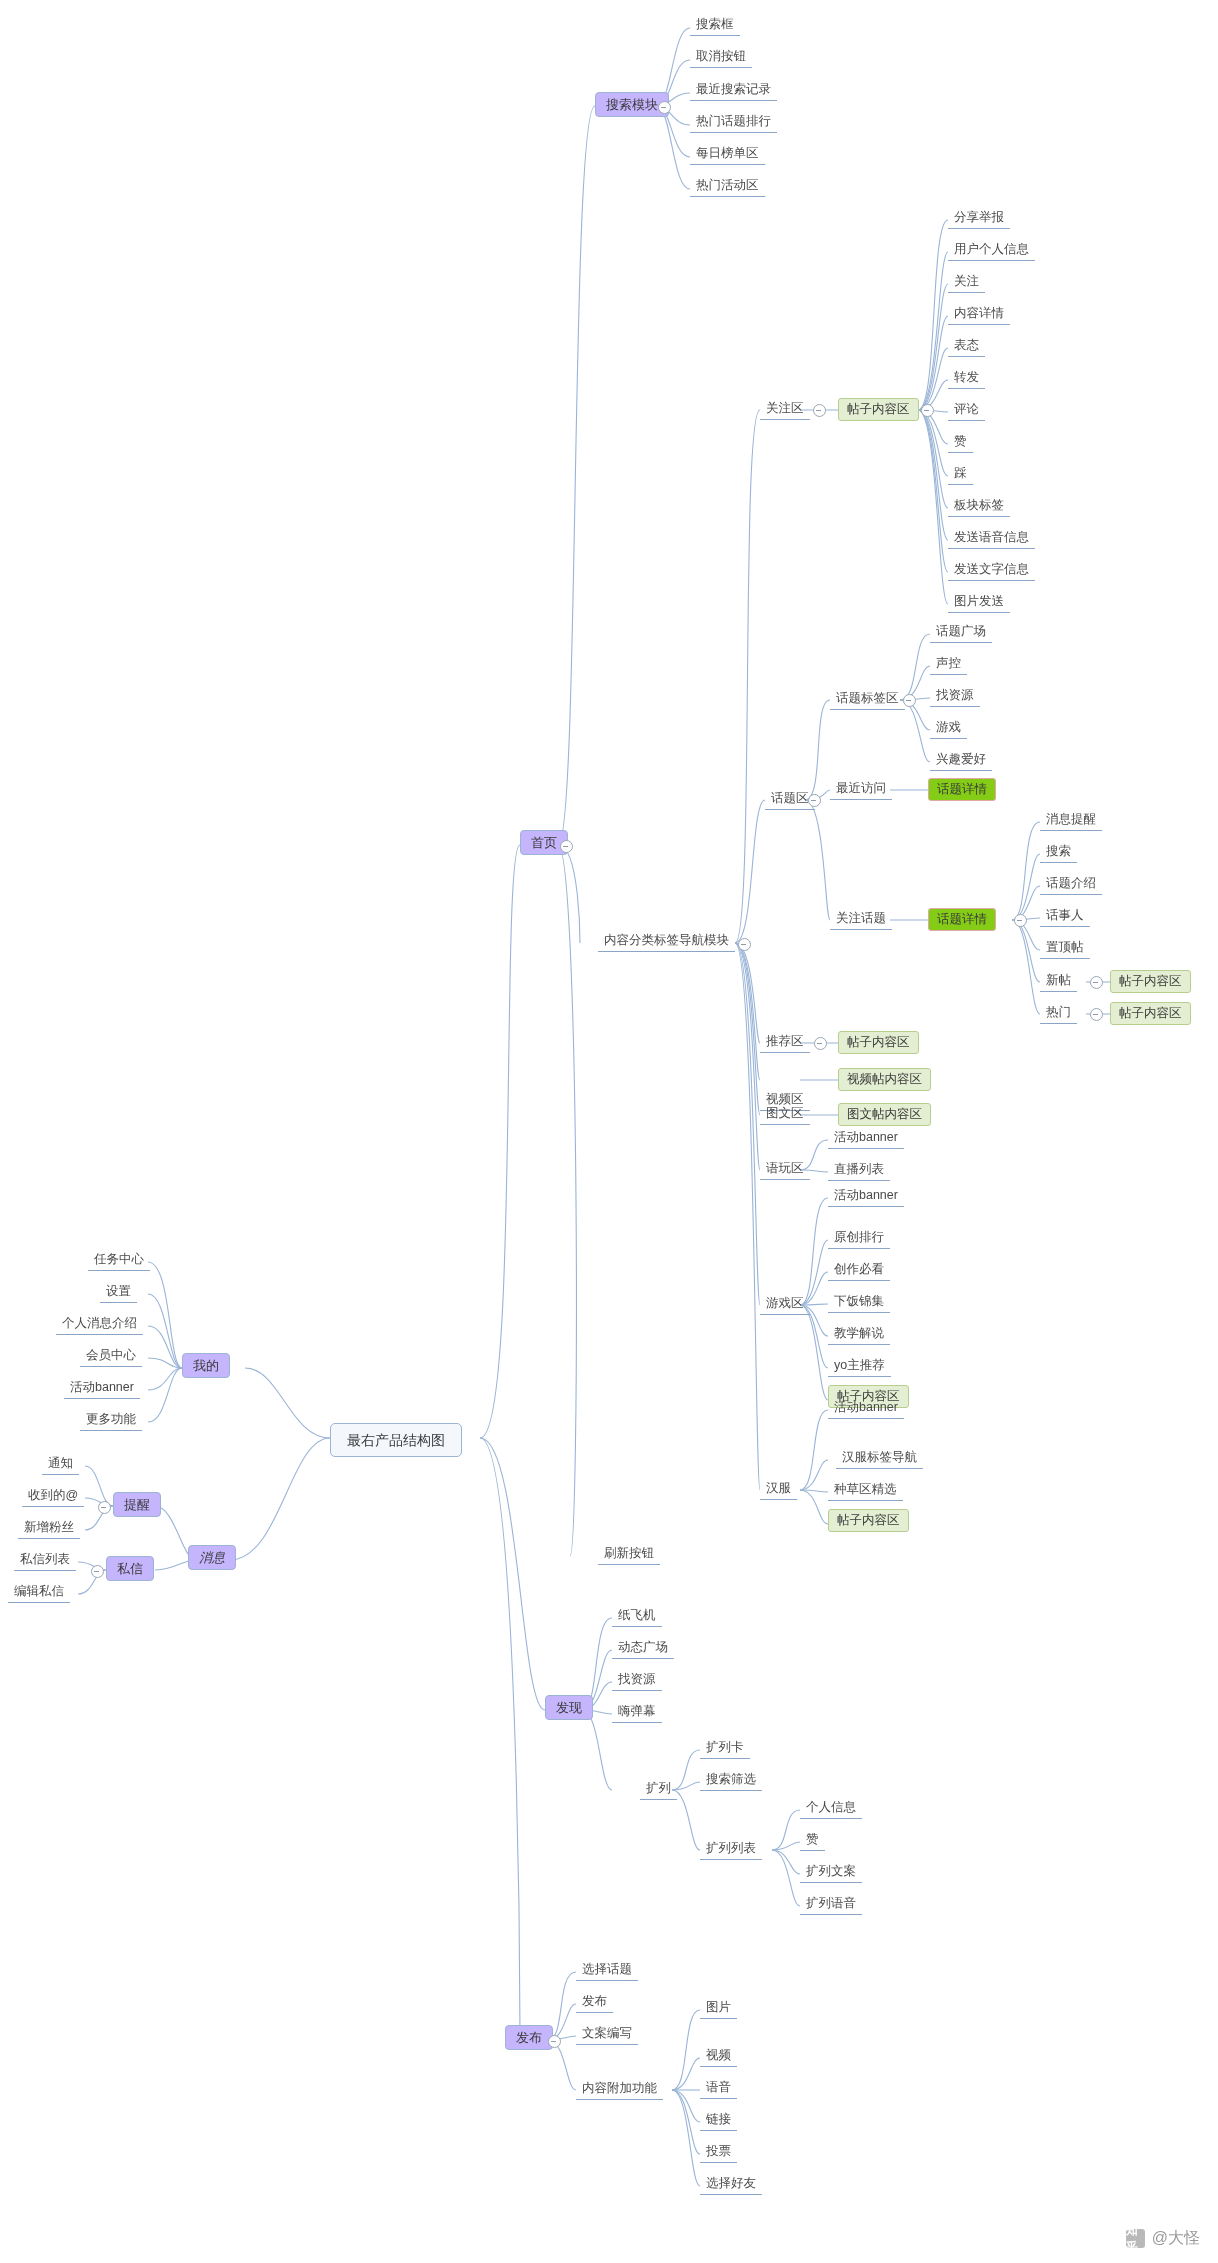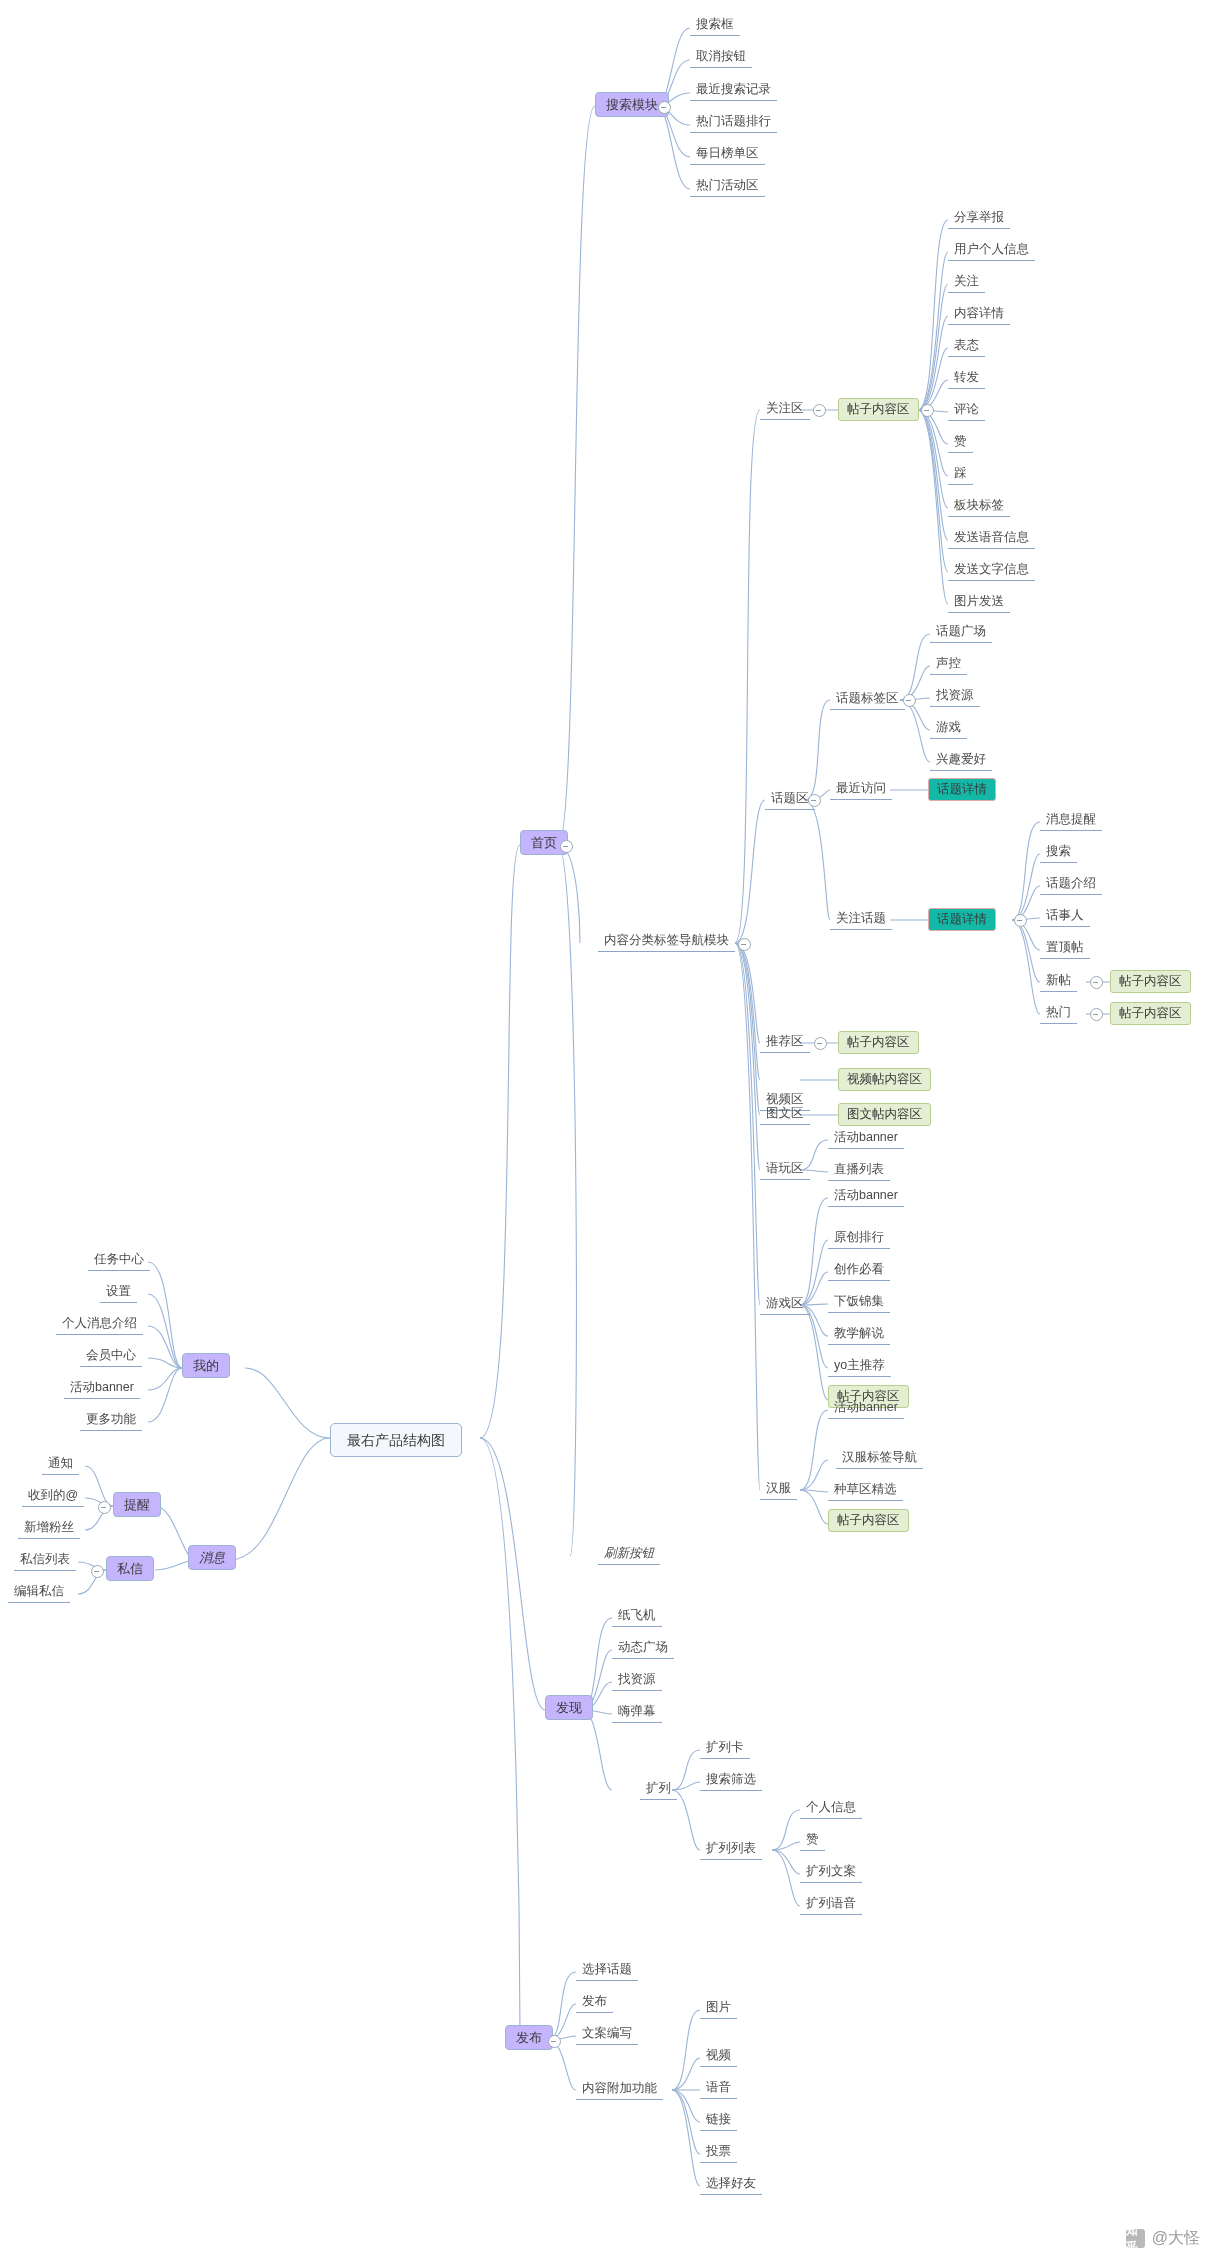--- a/index.html
+++ b/index.html
@@ -6,21 +6,21 @@
   body{width:1218px;height:2263px;position:relative;font-family:"Liberation Sans","DejaVu Sans",sans-serif;overflow:hidden;}
   #canvas{position:absolute;left:0;top:0;width:1218px;height:2263px;}
   svg.links{position:absolute;left:0;top:0;width:1218px;height:2263px;pointer-events:none;}
   .node{position:absolute;white-space:nowrap;font-size:13px;color:#3b3b3b;line-height:1;}
   
   .leaf{padding:2px 6px 4px 6px;border-bottom:1px solid #8ba5c9;color:#4a4a4a;font-size:12.5px;}
   
   .box{border:1px solid #9bb4d4;background:#c4b5fd;border-radius:4px;padding:5px 10px;color:#3a3a3a;font-size:13px;}
   .box.root{border:1px solid #9bb4d4;background:#f4f8fd;border-radius:5px;padding:9px 16px;font-size:14px;}
   .box.green{border:1px solid #b6cf8e;background:#e4eed2;color:#3a3a3a;font-size:12.5px;padding:4px 8px;border-radius:3px;}
-  .box.red{border:1px solid #e0a9a4;background:#14b8a6;color:#3a3a3a;font-size:12.5px;padding:4px 8px;border-radius:3px;}
+  .box.red{border:1px solid #e0a9a4;background:#84cc16;color:#3a3a3a;font-size:12.5px;padding:4px 8px;border-radius:3px;}
   .collapse{position:absolute;width:11px;height:11px;border:1px solid #9aa7b5;border-radius:50%;background:#fff;}
   .collapse::before{content:"";position:absolute;left:2px;top:4.5px;width:5px;height:1px;background:#8f9aa6;}
   .collapse::after{content:"";position:absolute;left:4.5px;top:2px;width:1px;height:5px;background:#8f9aa6;}
   .collapse.minus::after{display:none;}
   .watermark{position:absolute;right:18px;bottom:14px;display:flex;align-items:center;gap:7px;color:#9a9a9a;font-size:16px;}
   .wm-logo{width:19px;height:19px;border-radius:3px;background:#b9b9b9;color:#fff;font-size:12px;display:flex;align-items:center;justify-content:center;font-weight:bold;}
 </style>
 </head>
 <body>
 
@@ -170,21 +170,21 @@
   <div class="collapse minus" style="left:658px;top:101px;"></div>
   <div class="node leaf" style="left:690px;top:16px;">搜索框</div>
   <div class="node leaf" style="left:690px;top:48px;">取消按钮</div>
   <div class="node leaf" style="left:690px;top:81px;text-align:center;">最近搜索记录</div>
   <div class="node leaf" style="left:690px;top:113px;">热门话题排行</div>
   <div class="node leaf" style="left:690px;top:145px;">每日榜单区</div>
   <div class="node leaf" style="left:690px;top:177px;">热门活动区</div>
 
   <div class="node leaf" style="left:598px;top:932px;">内容分类标签导航模块</div>
   <div class="collapse minus" style="left:738px;top:938px;"></div>
-  <div class="node leaf" style="left:598px;top:1545px;font-style:italic;">刷新按钮</div>
+  <div class="node leaf" style="left:598px;top:1545px;">刷新按钮</div>
 
   <div class="node leaf" style="left:760px;top:400px;">关注区</div>
   <div class="collapse minus" style="left:813px;top:404px;"></div>
   <div class="node box green" style="left:838px;top:398px;">帖子内容区</div>
   <div class="collapse minus" style="left:921px;top:404px;"></div>
 
   <div class="node leaf" style="left:948px;top:209px;">分享举报</div>
   <div class="node leaf" style="left:948px;top:241px;">用户个人信息</div>
   <div class="node leaf" style="left:948px;top:273px;">关注</div>
   <div class="node leaf" style="left:948px;top:305px;">内容详情</div>

